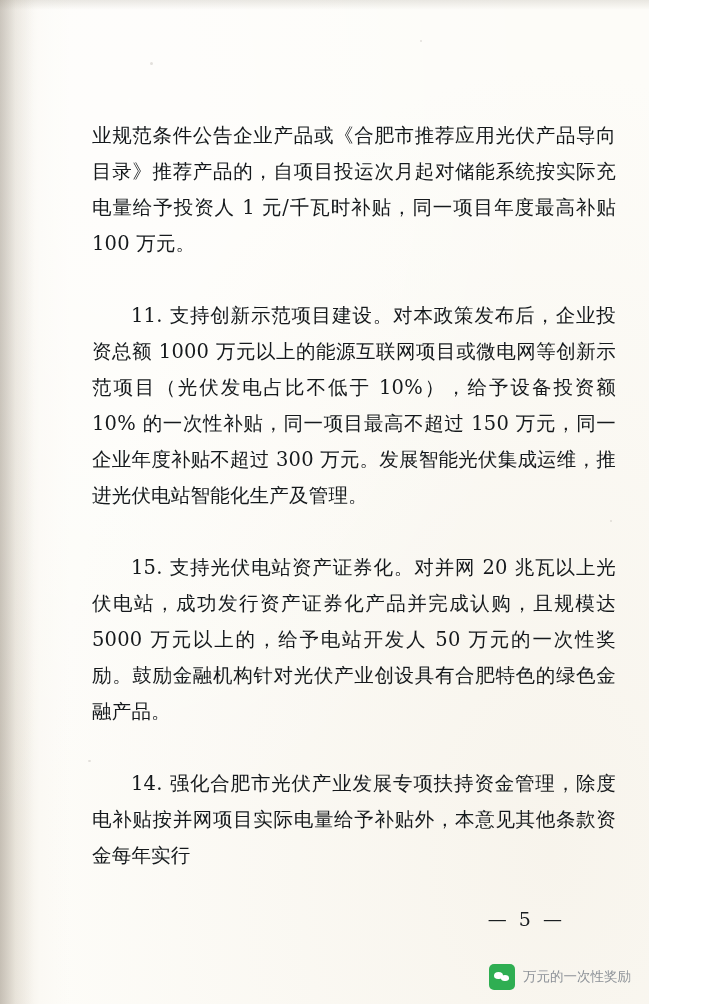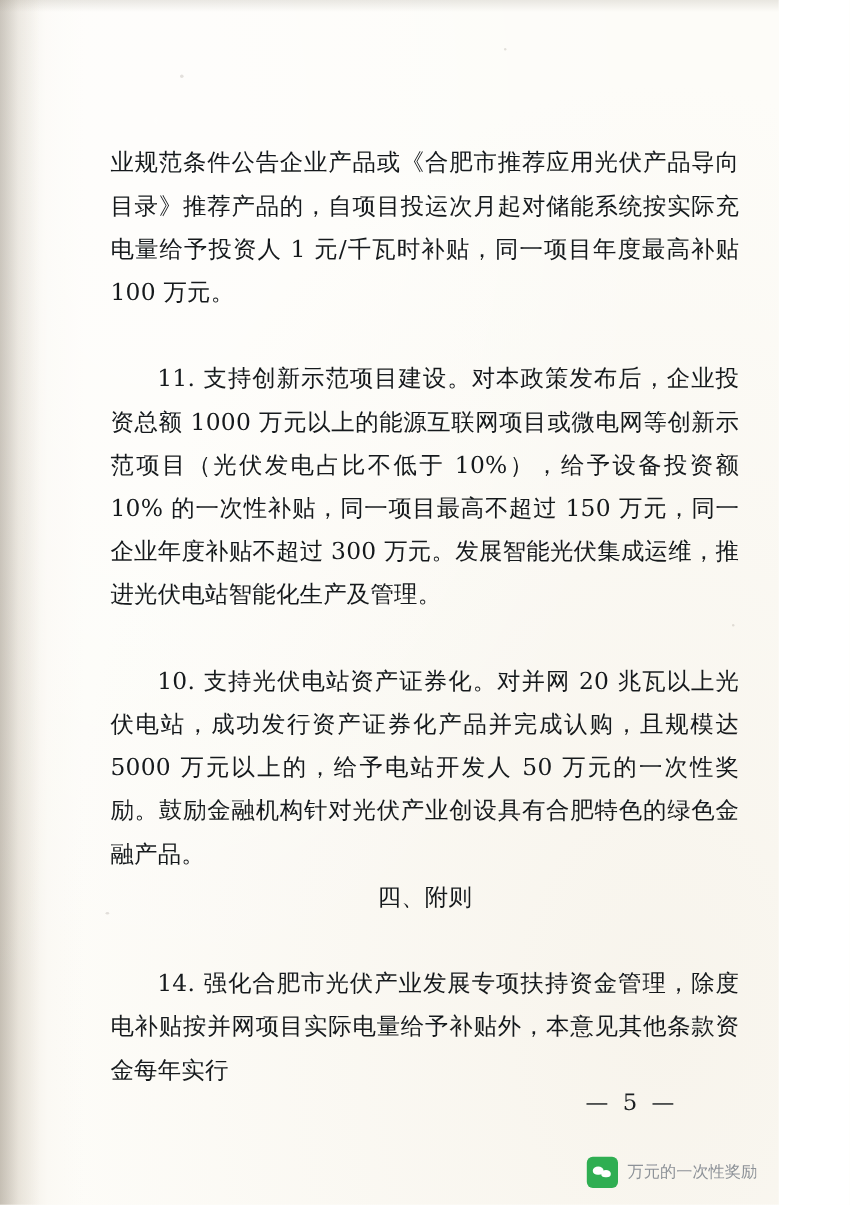--- a/index.html
+++ b/index.html
@@ -152,22 +152,21 @@
   <div class="top-edge"></div>
 
   <div class="speck" style="left:150px; top:62px; width:3px; height:3px;"></div>
   <div class="speck" style="left:420px; top:40px; width:2px; height:2px;"></div>
   <div class="speck" style="left:610px; top:520px; width:2px; height:2px;"></div>
   <div class="speck" style="left:88px; top:760px; width:3px; height:2px;"></div>
 
   <div class="content">
     <p class="para">业规范条件公告企业产品或《合肥市推荐应用光伏产品导向目录》推荐产品的，自项目投运次月起对储能系统按实际充电量给予投资人 1 元/千瓦时补贴，同一项目年度最高补贴 100 万元。</p>
     <p class="para indent">11. 支持创新示范项目建设。对本政策发布后，企业投资总额 1000 万元以上的能源互联网项目或微电网等创新示范项目（光伏发电占比不低于 10%），给予设备投资额 10% 的一次性补贴，同一项目最高不超过 150 万元，同一企业年度补贴不超过 300 万元。发展智能光伏集成运维，推进光伏电站智能化生产及管理。</p>
-    <p class="para indent">10. 支持光伏电站资产证券化。对并网 20 兆瓦以上光伏电站，成功发行资产证券化产品并完成认购，且规模达 5000 万元以上的，给予电站开发人 50 万元的一次性奖励。鼓励金融机构针对光伏产业创设具有合肥特色的绿色金融产品。</p>
-    <p class="para center">四、附则</p>
+    <p class="para indent">15. 支持光伏电站资产证券化。对并网 20 兆瓦以上光伏电站，成功发行资产证券化产品并完成认购，且规模达 5000 万元以上的，给予电站开发人 50 万元的一次性奖励。鼓励金融机构针对光伏产业创设具有合肥特色的绿色金融产品。</p>
     <p class="para indent">14. 强化合肥市光伏产业发展专项扶持资金管理，除度电补贴按并网项目实际电量给予补贴外，本意见其他条款资金每年实行</p>
   </div>
 
   <div class="page-number">— 5 —</div>
 
   <div class="wm">
     <div class="wm-logo"></div>
     <div class="wm-text">万元的一次性奖励</div>
   </div>
 </div>

